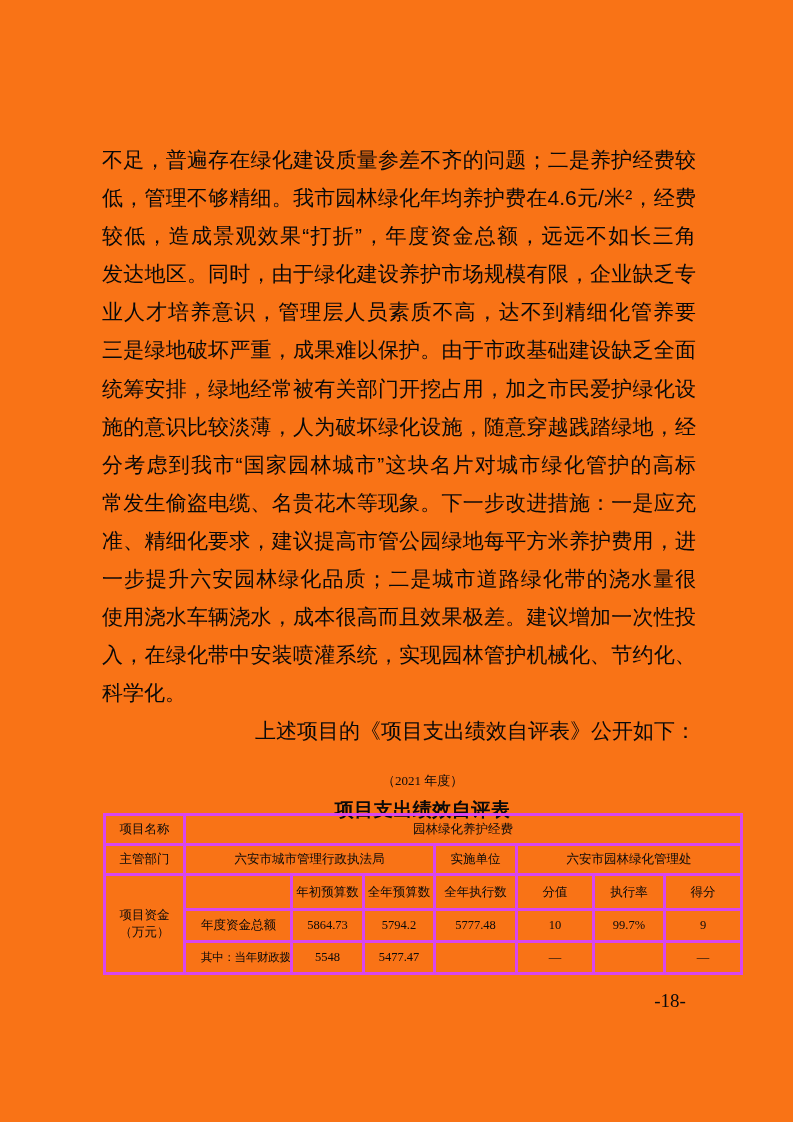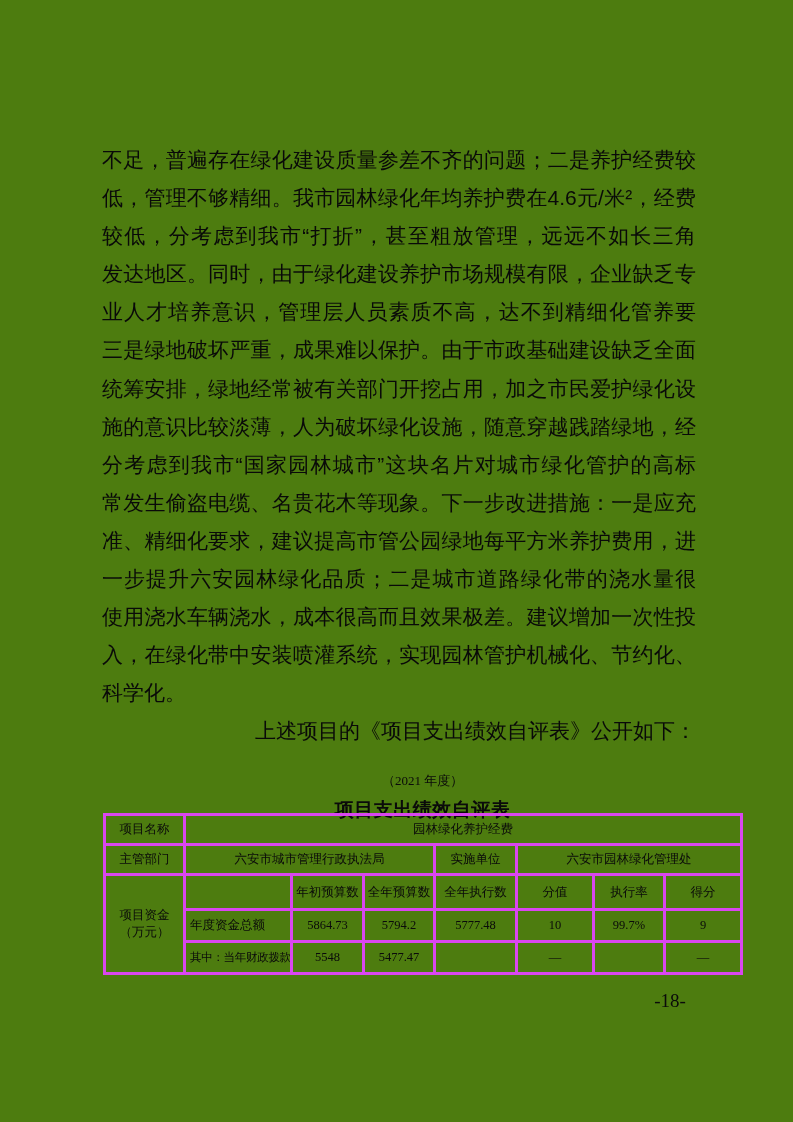--- a/index.html
+++ b/index.html
@@ -1,20 +1,20 @@
 <!DOCTYPE html>
 <html><head>
 <meta charset="utf-8">
 <style>
   html, body { margin: 0; padding: 0; background: #888; }
   .page {
     position: relative;
     width: 793px;
     height: 1122px;
-    background: #4d7c0f;
+    background: #f97316;
     margin: 0 auto;
     overflow: hidden;
     color: #000;
   }
   
   .body-text {
     position: absolute;
     left: 102px;
     top: 141px;
     width: 594px;
@@ -72,21 +72,21 @@
     color: #0a0a0a;
   }
   table.eval td {
     border: 3px solid #d946ef;
     text-align: center;
     vertical-align: middle;
     padding: 0 2px;
     white-space: nowrap;
     overflow: hidden;
   }
-  table.eval td.left { text-align: left; padding-left: 4px; }
+  table.eval td.left { text-align: left; padding-left: 15px; }
   table.eval td.tight { font-size: 11.5px; letter-spacing: -0.3px; }
   tr.r1 { height: 30px; }
   tr.r2 { height: 30px; }
   tr.r3 { height: 35px; }
   tr.r4 { height: 32px; }
   tr.r5 { height: 32px; font-family: Liberation Serif, serif; }
   .funds-label div { line-height: 1.35; }
   
   .page-number {
     position: absolute;
@@ -101,21 +101,21 @@
 </style>
 </head>
 <body>
 
 <div class="page">
 
   <div class="body-text">
     <div>
         <div class="bline">不足，普遍存在绿化建设质量参差不齐的问题；二是养护经费较</div>
         <div class="bline">低，管理不够精细。我市园林绿化年均养护费在4.6元/米²，经费</div>
-        <div class="bline">较低，分考虑到我市“打折”，甚至粗放管理，远远不如长三角</div>
+        <div class="bline">较低，造成景观效果“打折”，年度资金总额，远远不如长三角</div>
         <div class="bline">发达地区。同时，由于绿化建设养护市场规模有限，企业缺乏专</div>
         <div class="bline">业人才培养意识，管理层人员素质不高，达不到精细化管养要求；</div>
         <div class="bline">三是绿地破坏严重，成果难以保护。由于市政基础建设缺乏全面</div>
         <div class="bline">统筹安排，绿地经常被有关部门开挖占用，加之市民爱护绿化设</div>
         <div class="bline">施的意识比较淡薄，人为破坏绿化设施，随意穿越践踏绿地，经</div>
         <div class="bline">分考虑到我市“国家园林城市”这块名片对城市绿化管护的高标</div>
         <div class="bline">常发生偷盗电缆、名贵花木等现象。下一步改进措施：一是应充</div>
         <div class="bline">准、精细化要求，建议提高市管公园绿地每平方米养护费用，进</div>
         <div class="bline">一步提升六安园林绿化品质；二是城市道路绿化带的浇水量很大，</div>
         <div class="bline">使用浇水车辆浇水，成本很高而且效果极差。建议增加一次性投</div>

